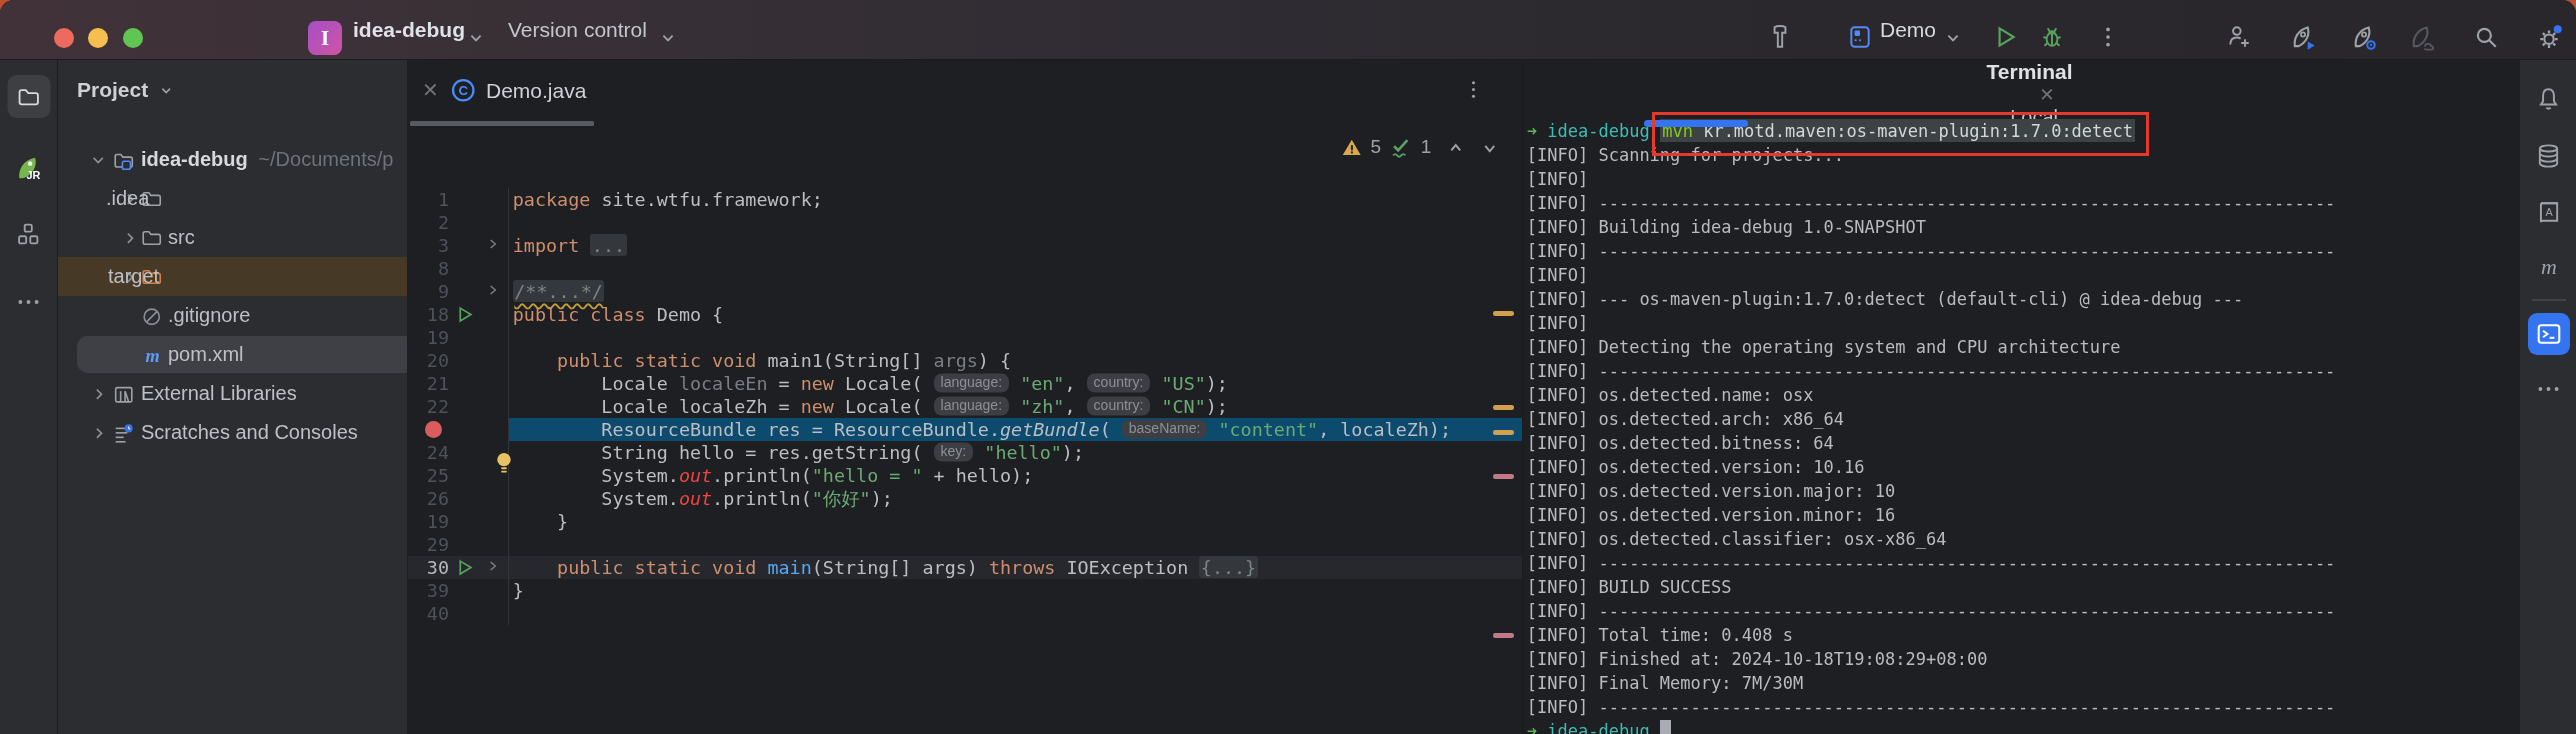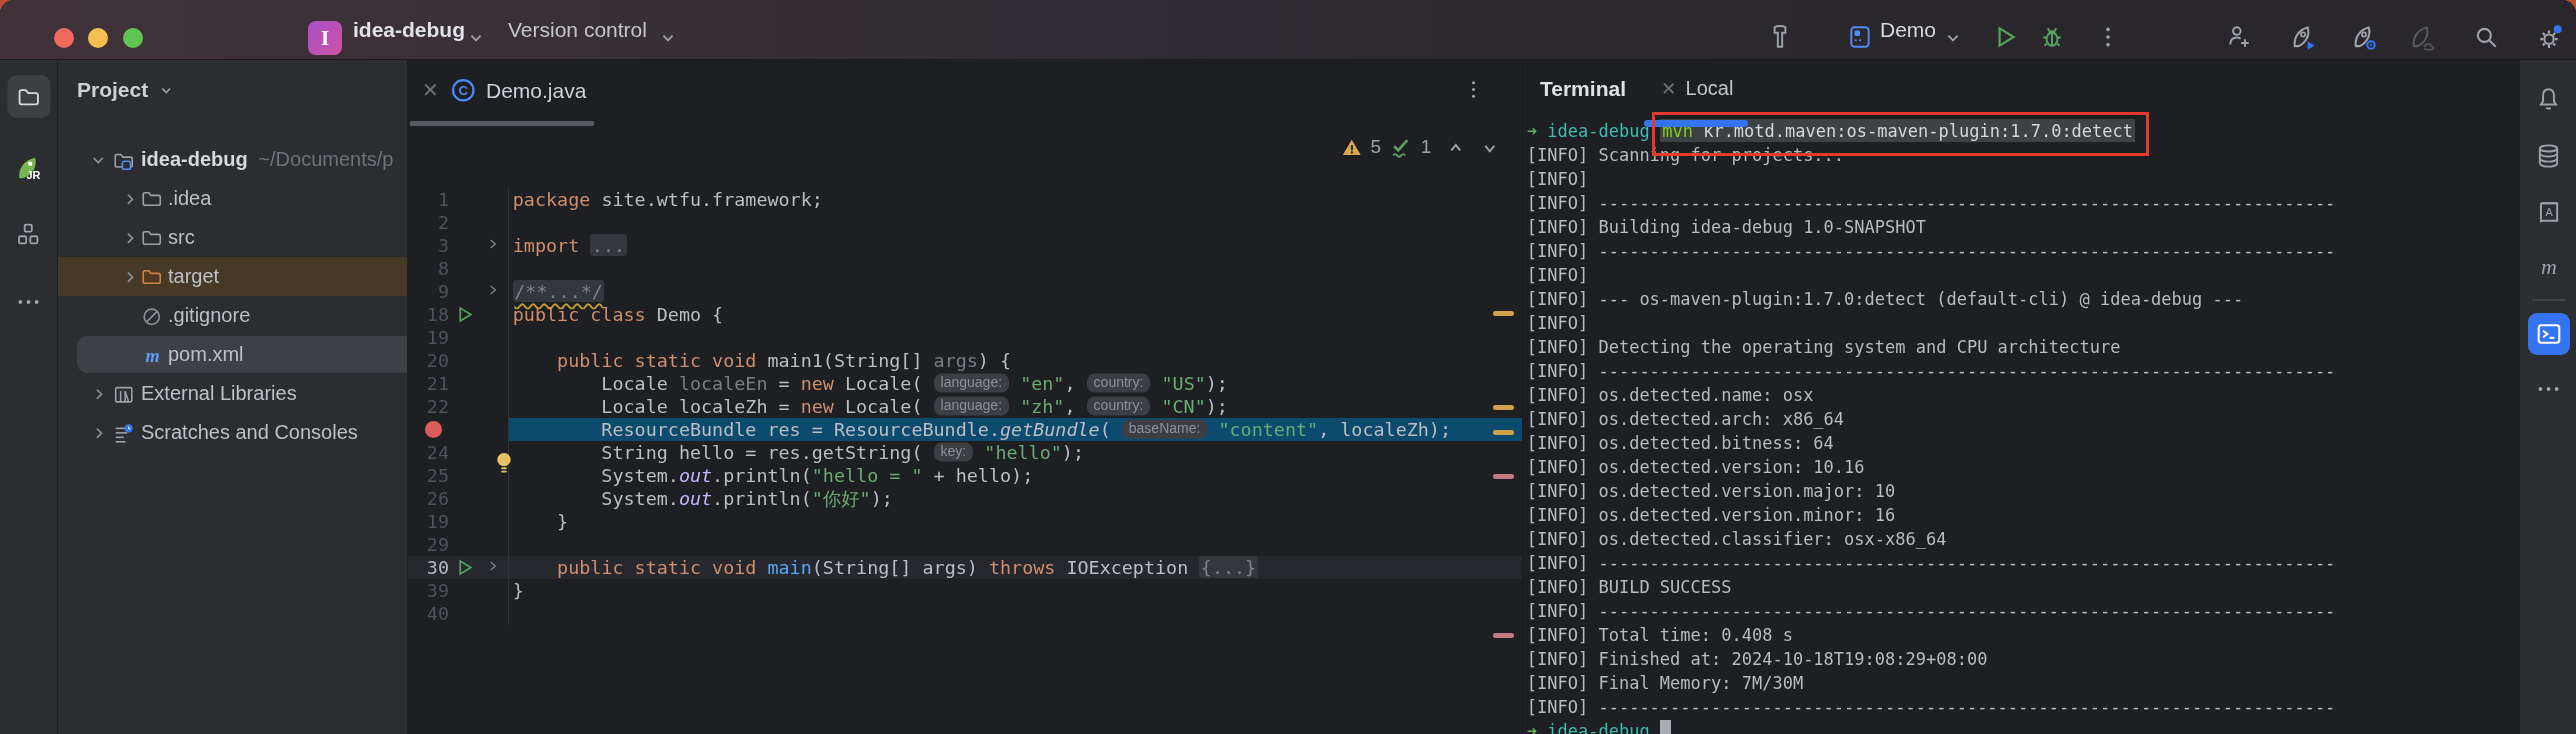--- a/index.html
+++ b/index.html
@@ -50,31 +50,31 @@
   .crow:first-child{margin-top:1.5px;}
   .gnum{position:absolute;left:0;top:0;width:41px;height:23px;line-height:23px;text-align:right;color:#4e525a;font-size:18.4px;}
   .crow.cur{background:#26282e;}
   .crow.cur .gnum{color:#b6b9bf;}
   .ccode{position:absolute;left:100px;right:0;top:0;height:23px;line-height:23px;border-left:0.8px solid #313439;padding-left:3.8px;white-space:pre;}
   .crow.bp .ccode{background:#0c4a6e;}
   .bp-dot{position:absolute;left:17px;top:3.1px;width:17px;height:17px;border-radius:50%;background:#db5c5c;}
   .runarrow{position:absolute;left:48px;top:3.1px;}
   .foldarrow{position:absolute;left:78px;top:3.8px;}
   .ck{color:#cf8e6d;} .cp{color:#bcbec4;} .cg{color:#7a7e85;} .cs{color:#6aab73;}
-  .cf{color:#c4b5fd;font-style:italic;} .cm{color:#56a8f5;} .ci{color:#bcbec4;font-style:italic;}
+  .cf{color:#ef4444;font-style:italic;} .cm{color:#56a8f5;} .ci{color:#bcbec4;font-style:italic;}
   .cfold{color:#7f838a;background:#34373b;border-radius:3.1px;padding:0.8px 1.5px;}
   .cdoc{color:#7f838a;background:#34373b;border-radius:3.1px;padding:0.8px 1.5px;text-decoration:underline wavy #c29e38 1.5px;text-underline-offset:4.6px;}
   .chip{display:inline-block;font-family:"Liberation Sans",sans-serif;font-size:14px;color:#8c9096;background:#3c3e43;border-radius:7.7px;padding:0px 7px 1.5px;line-height:17px;vertical-align:middle;transform:translateY(-1.5px);}
   .inlay-usages{font-family:"Liberation Sans",sans-serif;font-size:14.6px;color:#63666d;margin-left:44px;}
   .bulb{position:absolute;left:86px;top:391px;}
   .emark{position:absolute;width:21.5px;height:4.6px;border-radius:2.3px;right:7.7px;}
   .emark.yellow{background:#d0a14a;} .emark.pink{background:#c47a85;}
   
   .terminal{width:997px;background:#1e1f22;position:relative;flex:none;border-left:1.5px solid #191a1d;}
-  .term-header{position:absolute;top:0;left:0;right:0;height:57px;display:flex;align-items:center;padding-left:17px;}
+  .term-header{position:absolute;top:0;left:0;right:0;height:57px;display:flex;align-items:center;padding-left:17px;flex-direction:column;}
   .term-title{font-size:21px;font-weight:700;color:#dfe1e5;}
   .term-x{font-size:18.4px;color:#6f7379;margin-left:35px;}
   .term-tab{font-size:20px;color:#c2c5cb;margin-left:9.2px;}
   .term-body{position:absolute;top:57px;left:0;right:0;padding:1.5px 0 0 3.8px;font-family:"DejaVu Sans Mono","DejaVu Sans",monospace;font-size:17px;color:#b8bbbf;}
   .trowt{height:24px;line-height:24px;white-space:pre;}
   .p-arrow{color:#62b35c;} .p-cwd{color:#3fbcb4;}
   .p-cmd{background:#3d4345;padding:1.5px 2.3px;}
   .p-mvn{color:#84cc16;} .p-args{color:#d5d7da;}
   .cursor-block{display:inline-block;width:11.5px;height:20px;background:#a9acb2;vertical-align:-3.8px;margin-left:10px;}
   .anno-box{position:absolute;left:129px;top:52px;width:497px;height:44px;border:3.8px solid #e5392e;pointer-events:none;}
@@ -256,21 +256,21 @@
             <span class="chev" style="left:63px">
               <svg width="18.4" height="18.4" viewBox="0 0 24 24">
                 <polyline points="9,6 15,12 9,18" fill="none" stroke="#8b8f96" stroke-width="2.2"></polyline>
               </svg>
             </span>
             <span class="ticon" style="left:83px">
               <svg width="21.5" height="20" viewBox="0 0 24 22">
                 <path d="M2.5 6 Q2.5 4 4.5 4 H8.8 L11 7 H19.5 Q21.5 7 21.5 9 V16 Q21.5 18 19.5 18 H4.5 Q2.5 18 2.5 16 Z" fill="none" stroke="#9da1a8" stroke-width="1.8"></path>
               </svg>
             </span>
-            <span class="tlabel" style="margin-left:110px">.idea</span>
+            <span class="tlabel" style="margin-left:48px">.idea</span>
           </div>
           <div class="trow">
             <span class="chev" style="left:63px">
               <svg width="18.4" height="18.4" viewBox="0 0 24 24">
                 <polyline points="9,6 15,12 9,18" fill="none" stroke="#8b8f96" stroke-width="2.2"></polyline>
               </svg>
             </span>
             <span class="ticon" style="left:83px">
               <svg width="21.5" height="20" viewBox="0 0 24 22">
                 <path d="M2.5 6 Q2.5 4 4.5 4 H8.8 L11 7 H19.5 Q21.5 7 21.5 9 V16 Q21.5 18 19.5 18 H4.5 Q2.5 18 2.5 16 Z" fill="none" stroke="#9da1a8" stroke-width="1.8"></path>
@@ -282,21 +282,21 @@
             <span class="chev" style="left:63px">
               <svg width="18.4" height="18.4" viewBox="0 0 24 24">
                 <polyline points="9,6 15,12 9,18" fill="none" stroke="#8b8f96" stroke-width="2.2"></polyline>
               </svg>
             </span>
             <span class="ticon" style="left:83px">
               <svg width="21.5" height="20" viewBox="0 0 24 22">
                 <path d="M2.5 6 Q2.5 4 4.5 4 H8.8 L11 7 H19.5 Q21.5 7 21.5 9 V16 Q21.5 18 19.5 18 H4.5 Q2.5 18 2.5 16 Z" fill="#52381f" stroke="#d08049" stroke-width="1.8"></path>
               </svg>
             </span>
-            <span class="tlabel" style="margin-left:110px">target</span>
+            <span class="tlabel" style="margin-left:50px">target</span>
           </div>
           <div class="trow">
             <span class="ticon" style="left:83px">
               <svg width="21.5" height="21.5" viewBox="0 0 24 24" fill="none" stroke="#8a8e95" stroke-width="1.8">
                 <circle cx="12" cy="12" r="8.5"></circle>
                 <line x1="6.5" y1="17.5" x2="17.5" y2="6.5"></line>
               </svg>
             </span>
             <span class="tlabel" style="margin-left:110px">.gitignore</span>
           </div>

